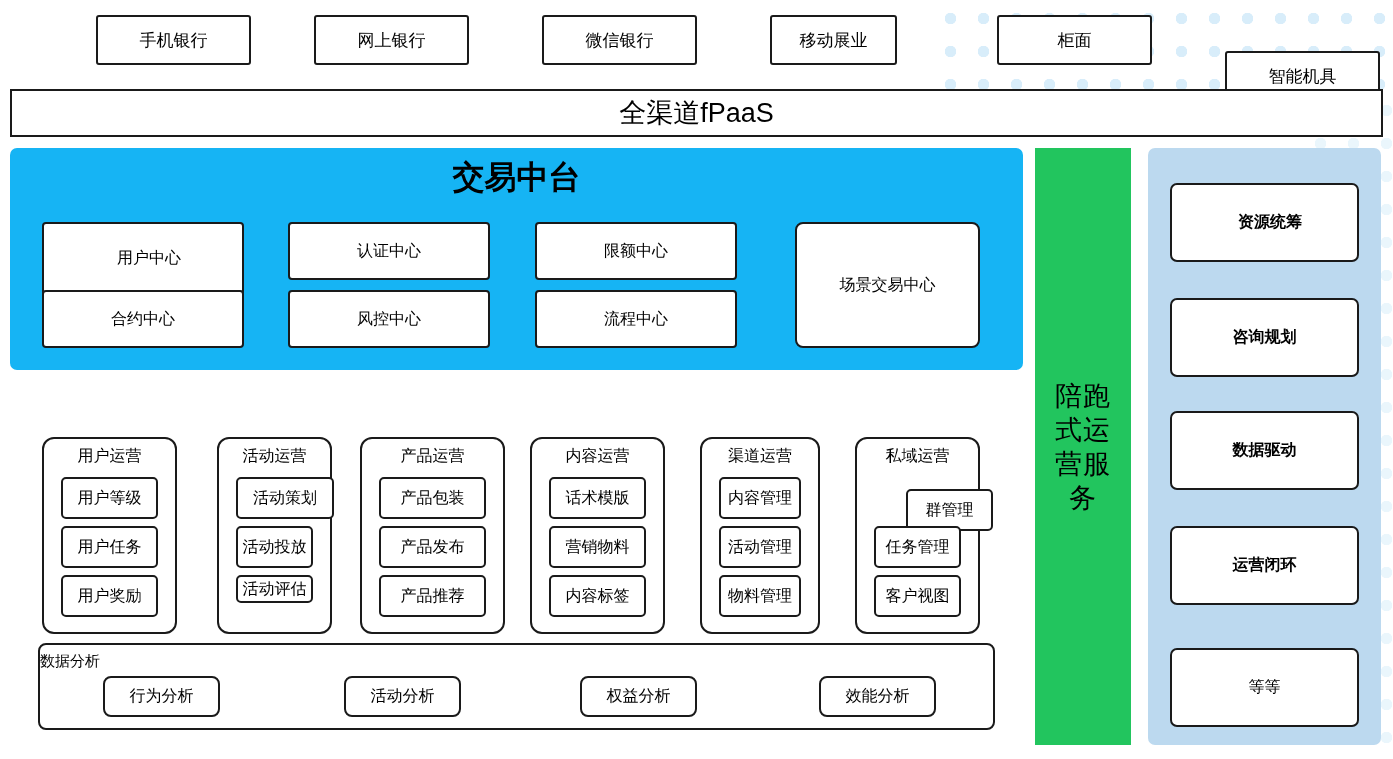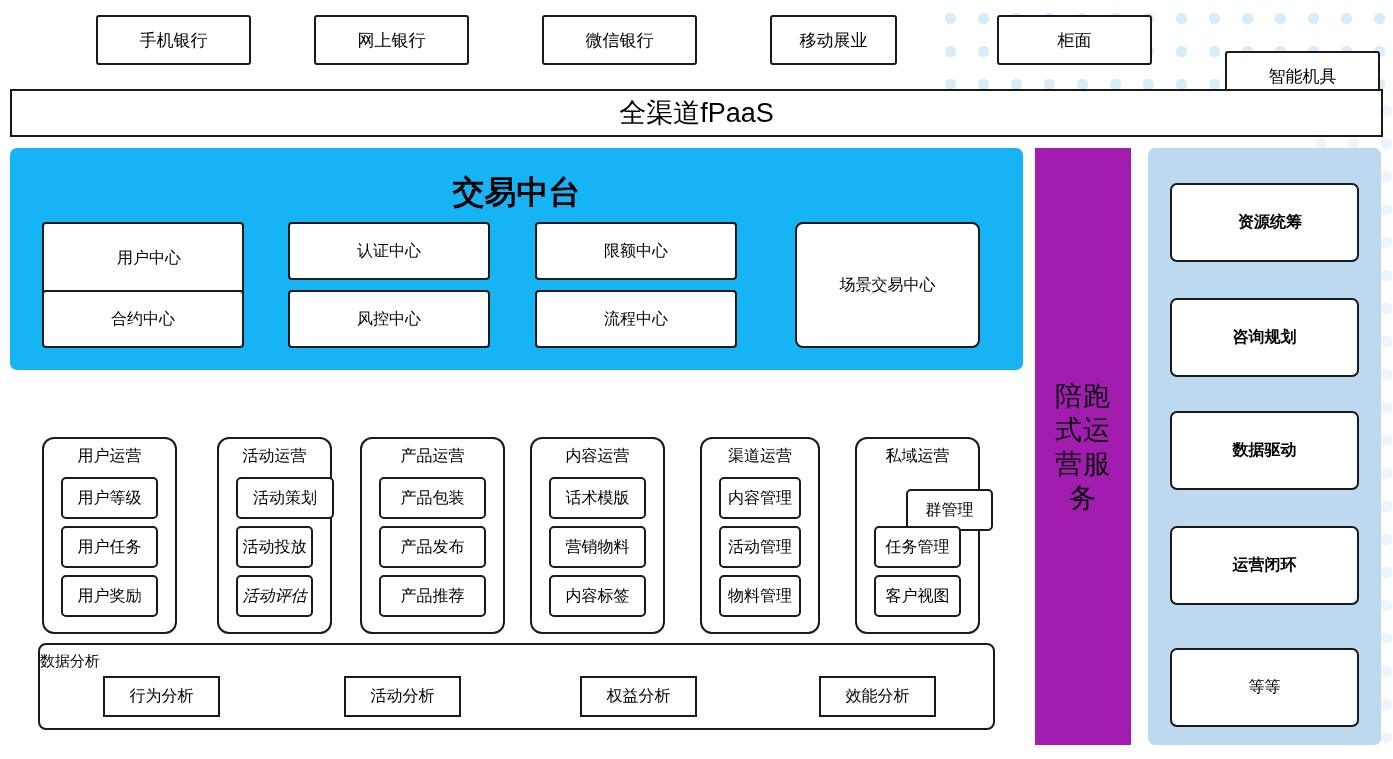--- a/index.html
+++ b/index.html
@@ -93,21 +93,20 @@
   }
   .panel-title {
     position: absolute;
     left: 0; right: 0;
     text-align: center;
     font-family: "Liberation Serif", "DejaVu Serif", serif;
     font-weight: bold;
     font-size: 32px;
     line-height: 38px;
     color: #000000;
-    margin-top: 15px;
   }
   .trade-card {
     border-radius: 4px;
     font-size: 16px;
   }
 
   
   .op-group {
     position: absolute;
     box-sizing: border-box;
@@ -136,31 +135,31 @@
     border-radius: 8px;
   }
   .analysis-title {
     position: absolute;
     left: 0; right: 0; top: 7px;
     text-align: left;
     font-size: 15px;
     line-height: 18px;
   }
   .analysis-item {
-    border-radius: 0;
+    border-radius: 8px;
     font-size: 16px;
   }
 
   
   .companion {
     position: absolute;
     left: 1035px; top: 148px;
     width: 96px; height: 597px;
     box-sizing: border-box;
-    background: #a21caf;
+    background: #22c55e;
     display: flex;
     align-items: center;
     justify-content: center;
   }
   .companion-text {
     font-size: 27px;
     line-height: 34px;
     font-weight: normal;
     text-align: center;
     width: 70px;
@@ -221,21 +220,21 @@
         <div class="op-group-title">用户运营</div>
       </div>
       <div class="box op-item" style="left: 61px; top: 477px; width: 97px; height: 42px;">用户等级</div>
       <div class="box op-item" style="left: 61px; top: 526px; width: 97px; height: 42px;">用户任务</div>
       <div class="box op-item" style="left: 61px; top: 575px; width: 97px; height: 42px;">用户奖励</div>
       <div class="op-group" style="left: 217px; top: 437px; width: 115px; height: 197px;">
         <div class="op-group-title">活动运营</div>
       </div>
       <div class="box op-item" style="left: 236px; top: 477px; width: 98px; height: 42px; font-family: Liberation Serif, serif;">活动策划</div>
       <div class="box op-item" style="left: 236px; top: 526px; width: 77px; height: 42px;">活动投放</div>
-      <div class="box op-item" style="left: 236px; top: 575px; width: 77px; height: 42px; font-style: italic;">活动评估</div>
+      <div class="box op-item" style="left: 236px; top: 575px; width: 77px; height: 28px;">活动评估</div>
       <div class="op-group" style="left: 360px; top: 437px; width: 145px; height: 197px;">
         <div class="op-group-title">产品运营</div>
       </div>
       <div class="box op-item" style="left: 379px; top: 477px; width: 107px; height: 42px;">产品包装</div>
       <div class="box op-item" style="left: 379px; top: 526px; width: 107px; height: 42px;">产品发布</div>
       <div class="box op-item" style="left: 379px; top: 575px; width: 107px; height: 42px;">产品推荐</div>
       <div class="op-group" style="left: 530px; top: 437px; width: 135px; height: 197px;">
         <div class="op-group-title">内容运营</div>
       </div>
       <div class="box op-item" style="left: 549px; top: 477px; width: 97px; height: 42px;">话术模版</div>

